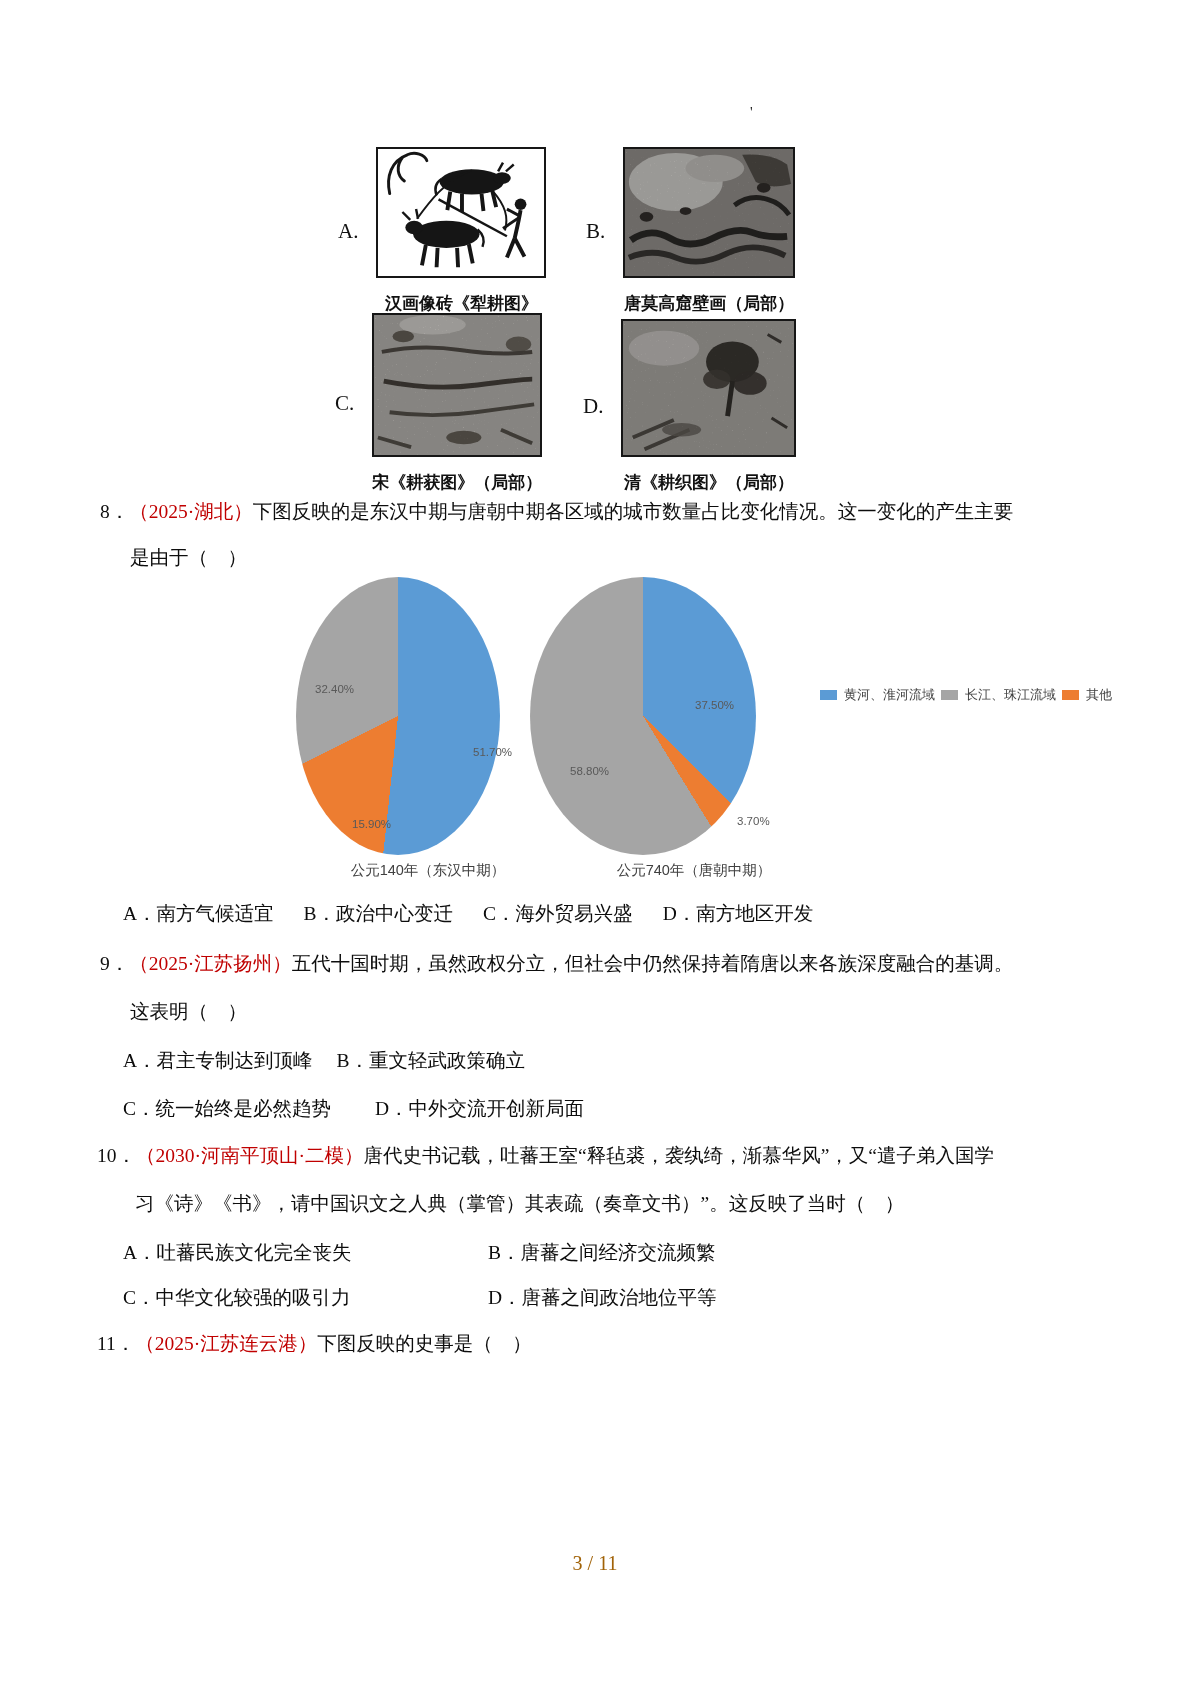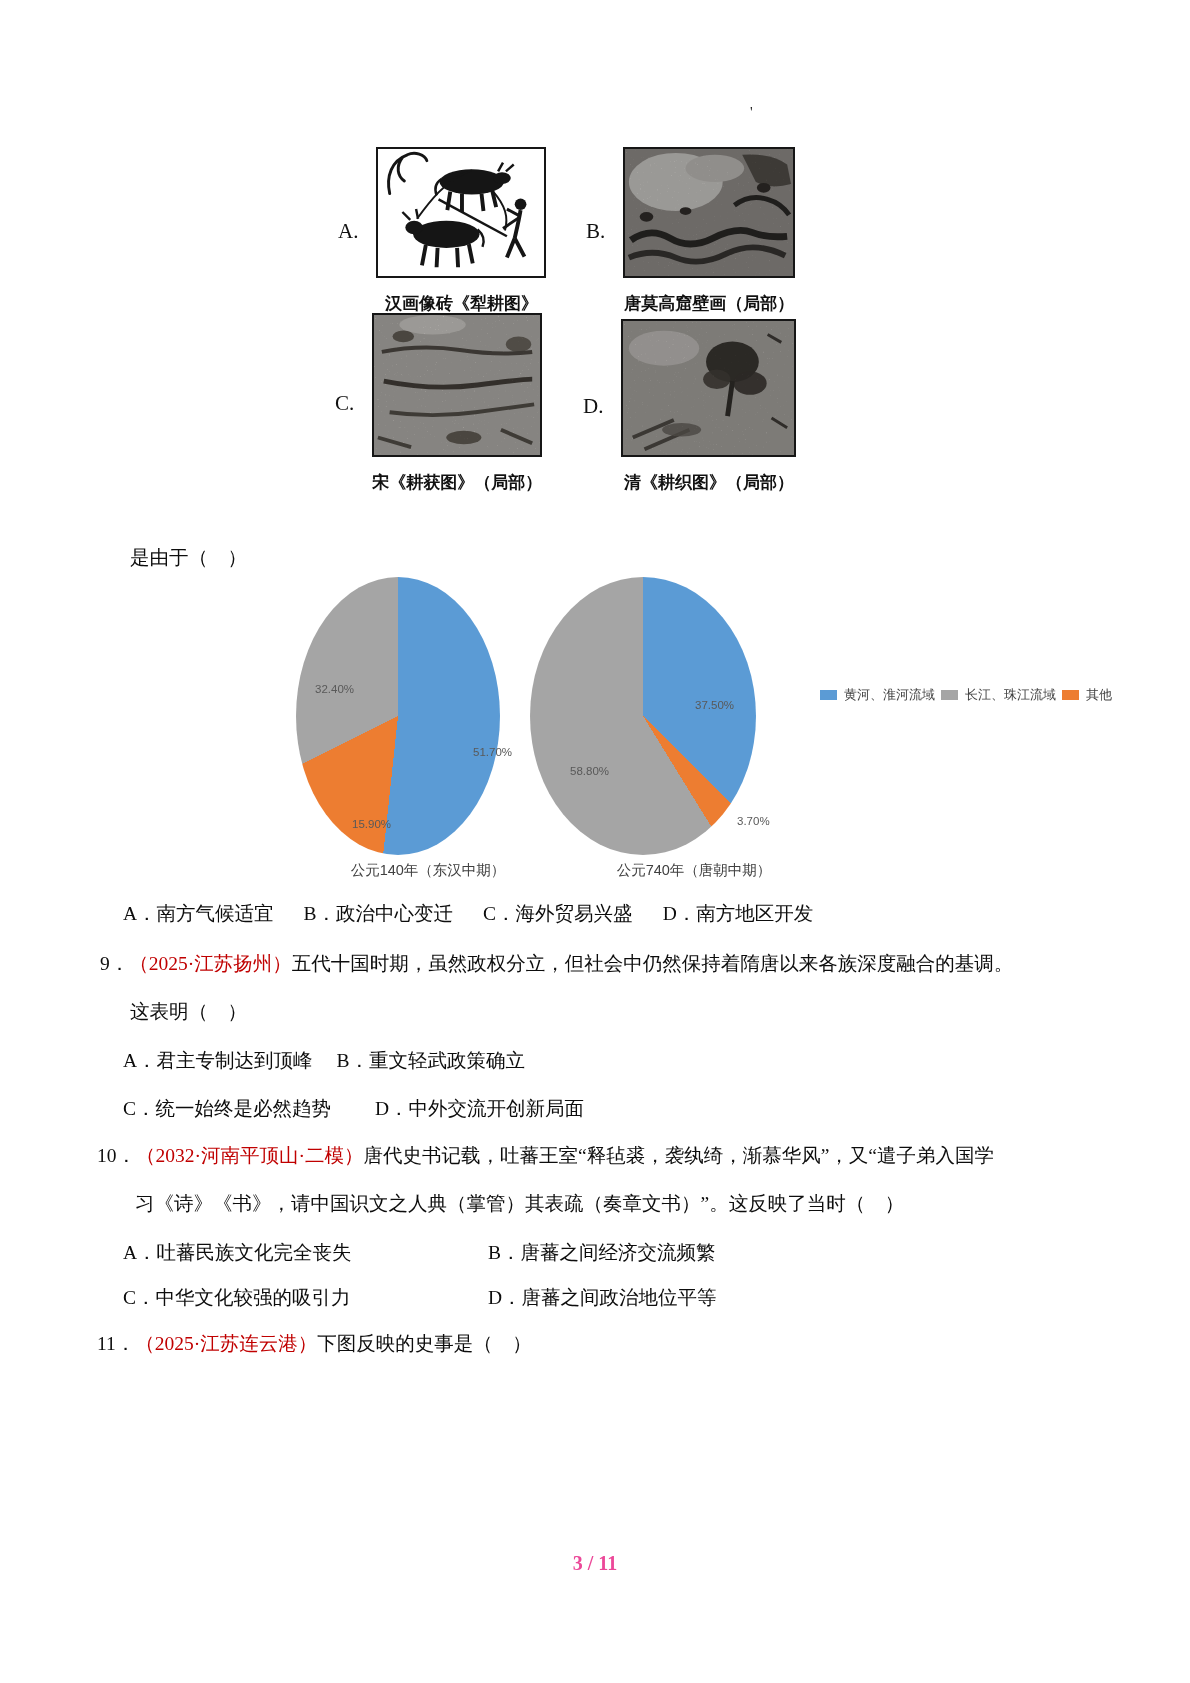--- a/index.html
+++ b/index.html
@@ -28,21 +28,21 @@
   .chart{position:absolute;left:0;top:575px;width:1190px;height:318px;
          font-family:"Liberation Sans","DejaVu Sans",sans-serif}
   .pie{position:absolute;border-radius:50%}
   .dlabel{position:absolute;font-size:11.5px;color:#595959}
   .legend{position:absolute;display:flex;flex-direction:row;gap:6px}
   .lrow{display:flex;align-items:center;height:16px}
   .swatch{width:17px;height:10px;margin-right:7px;display:inline-block}
   .llabel{font-size:13px;color:#404040;white-space:nowrap}
   .ptitle{position:absolute;transform:translateX(-50%);font-size:14.5px;color:#404040;white-space:nowrap}
 
-  .footer{position:absolute;left:0;top:1552px;width:100%;text-align:center;font-weight:bold;font-size:20px;color:#ec4899}
+  .footer{position:absolute;left:0;top:1552px;width:100%;text-align:center;font-weight:normal;font-size:20px;color:#a16207}
 </style>
 </head>
 <body>
 
 <svg width="0" height="0" style="position:absolute">
   <defs>
     <filter id="grain" x="0" y="0" width="100%" height="100%">
       <feTurbulence type="fractalNoise" baseFrequency="0.7" numOctaves="2" seed="7" stitchTiles="stitch"></feTurbulence>
       <feColorMatrix type="matrix" values="0 0 0 0 0  0 0 0 0 0  0 0 0 0 0  0.9 0.9 0.9 0 0"></feColorMatrix>
       <feComposite operator="in" in2="SourceGraphic"></feComposite>
@@ -145,20 +145,23 @@
             <ellipse cx="60," :="" rx="0" ry="0" fill="none"></ellipse>
             <ellipse cx="60" cy="112" rx="20" ry="7" fill="#6b6760" opacity="0.8"></ellipse>
             <rect width="175" height="138" fill="#000" filter="url(#grain)" opacity="0.3"></rect>
           </svg>
         </div>
         <div class="fig-caption">清《耕织图》（局部）</div>
       </div>
     </div>
   </div>
 
+  <div class="line" style="top:497px;left:100px">
+    <span>8．</span><span class="src">（2025·湖北）</span><span>下图反映的是东汉中期与唐朝中期各区域的城市数量占比变化情况。这一变化的产生主要</span>
+  </div>
   <div class="line" style="top:543px;left:130px">是由于（　）</div>
 
   <div class="chart">
     <div class="pie" style="left: 296px; top: 2px; width: 204px; height: 278px; background: conic-gradient(rgb(91, 155, 213) 0deg, rgb(91, 155, 213) 186.12deg, rgb(237, 125, 49) 186.12deg, rgb(237, 125, 49) 243.36deg, rgb(165, 165, 165) 243.36deg, rgb(165, 165, 165) 360deg);"></div>
     <div class="pie" style="left: 530px; top: 2px; width: 226px; height: 278px; background: conic-gradient(rgb(91, 155, 213) 0deg, rgb(91, 155, 213) 135deg, rgb(237, 125, 49) 135deg, rgb(237, 125, 49) 148.32deg, rgb(165, 165, 165) 148.32deg, rgb(165, 165, 165) 360deg);"></div>
 
     <span class="dlabel" style="left:315px;top:108px">32.40%</span>
     <span class="dlabel" style="left:473px;top:171px">51.70%</span>
     <span class="dlabel" style="left:352px;top:243px">15.90%</span>
 
@@ -199,21 +202,21 @@
   <div class="line opts" style="top:1046px;left:123px;gap:24px">
     <span>A．君主专制达到顶峰</span>
     <span>B．重文轻武政策确立</span>
   </div>
   <div class="line opts" style="top:1094px;left:123px;gap:44px">
     <span>C．统一始终是必然趋势</span>
     <span>D．中外交流开创新局面</span>
   </div>
 
   <div class="line" style="top:1141px;left:97px">
-    <span>10．</span><span class="src">（2032·河南平顶山·二模）</span><span>唐代史书记载，吐蕃王室“释毡裘，袭纨绮，渐慕华风”，又“遣子弟入国学</span>
+    <span>10．</span><span class="src">（2030·河南平顶山·二模）</span><span>唐代史书记载，吐蕃王室“释毡裘，袭纨绮，渐慕华风”，又“遣子弟入国学</span>
   </div>
   <div class="line grid2" style="top:1238px;left:123px">
     <span class="c1">A．吐蕃民族文化完全丧失</span>
     <span>B．唐蕃之间经济交流频繁</span>
   </div>
   <div class="line" style="top:1189px;left:135px">习《诗》《书》，请中国识文之人典（掌管）其表疏（奏章文书）”。这反映了当时（　）</div>
   <div class="line grid2" style="top:1283px;left:123px">
     <span class="c1">C．中华文化较强的吸引力</span>
     <span>D．唐蕃之间政治地位平等</span>
   </div>

